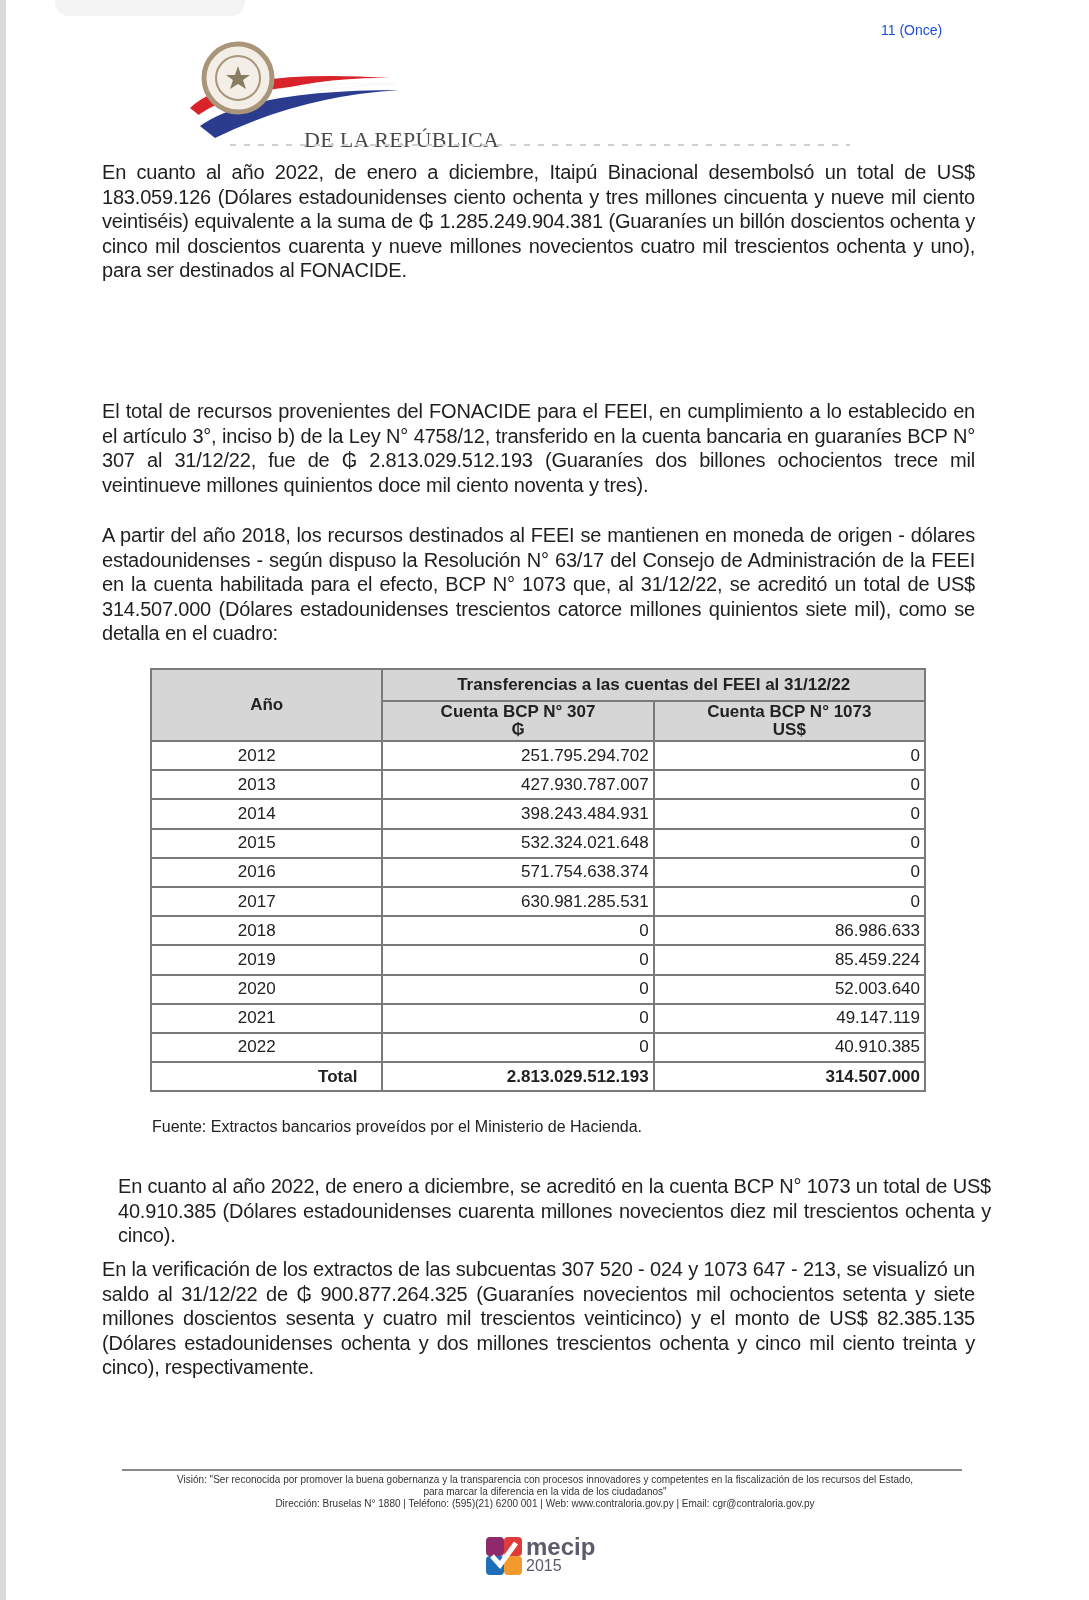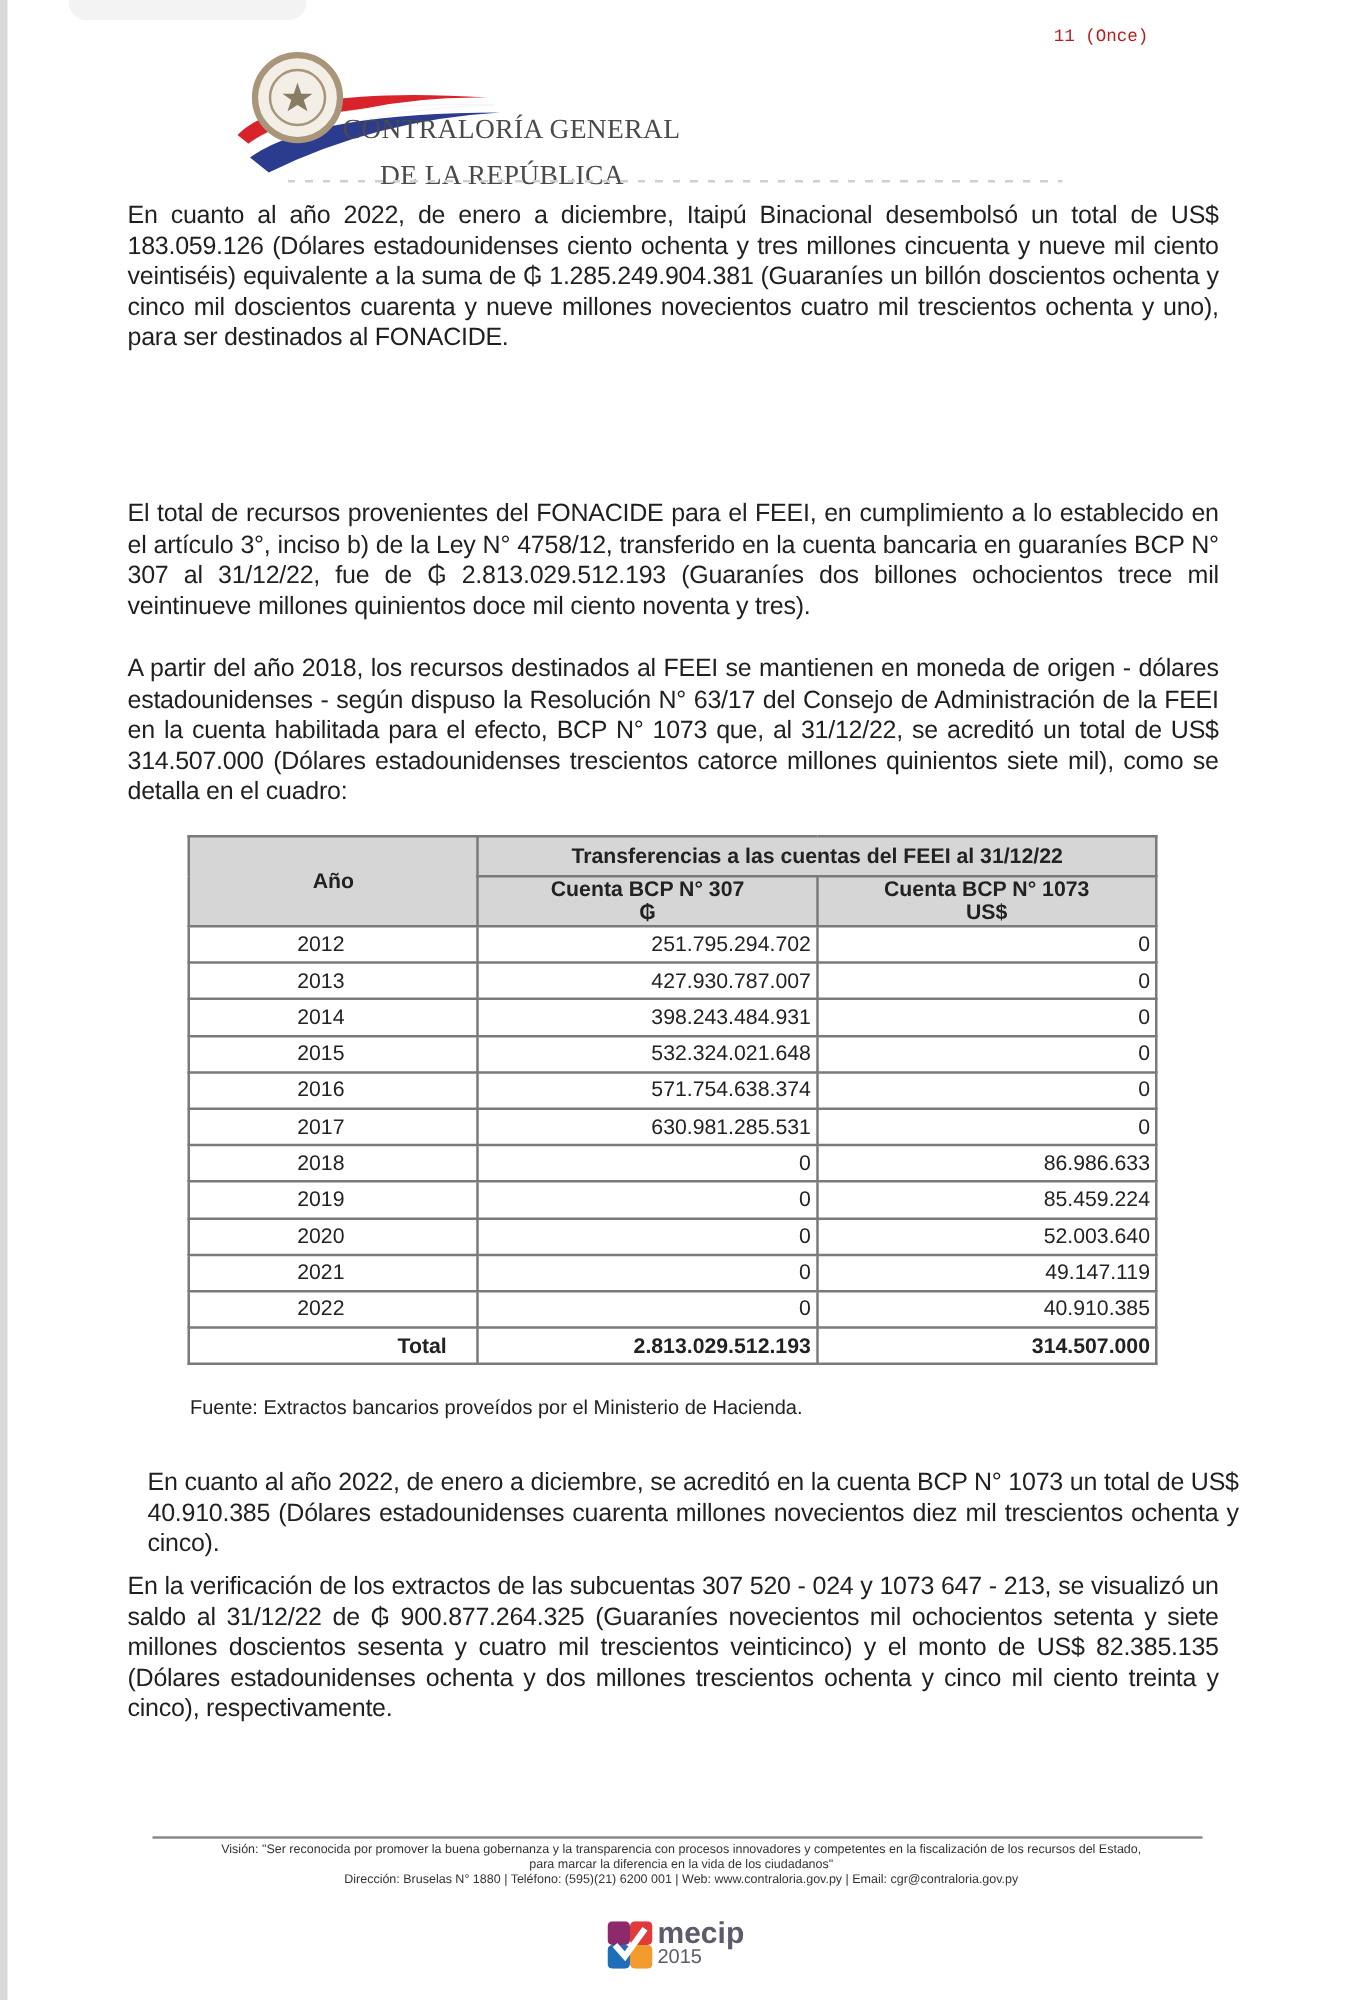--- a/index.html
+++ b/index.html
@@ -2,21 +2,21 @@
 <html><head>
 <meta charset="utf-8">
 <style>
   html, body { margin: 0; padding: 0; }
   body {
     width: 1089px; height: 1600px; background: #ffffff; position: relative; overflow: hidden;
     font-family: "Liberation Sans", sans-serif; color: #1e1e1e;
   }
   .left-edge { position: absolute; left: 0; top: 0; width: 6px; height: 1600px; background: #d9d9d9; }
   .top-tab { position: absolute; left: 55px; top: 0; width: 190px; height: 16px; background: #f3f3f3; border-radius: 0 0 14px 14px; }
-  .page-num { position: absolute; left: 843px; top: 22px; font-size: 14px; color: #b91c1c; font-family: Liberation Mono, monospace; }
+  .page-num { position: absolute; left: 881px; top: 22px; font-size: 14px; color: #1d4ed8; }
   .logo { position: absolute; left: 170px; top: 38px; width: 360px; height: 110px; }
   .logo-text1, .logo-text2 {
     position: absolute; font-family: "Liberation Serif", serif; color: #4a4a4a; letter-spacing: 0.3px; white-space: nowrap;
   }
   .logo-text1 { left: 104px; top: 52px; font-size: 22px; }
   .logo-text2 { left: 134px; top: 89px; font-size: 22px; }
   .faint-line { position: absolute; left: 230px; top: 144px; width: 620px; height: 2px;
     background: repeating-linear-gradient(90deg, #cfcfcf 0 6px, transparent 6px 14px); }
   .para {
     position: absolute; left: 102px; width: 873px; font-size: 20px; line-height: 24.6px;
@@ -57,21 +57,20 @@
 
 <div class="logo">
   <svg width="360" height="110" viewBox="0 0 360 110">
     <path d="M20 70 Q60 30 220 40 Q120 38 30 78 Z" fill="#d8232a"></path>
     <path d="M25 80 Q70 42 225 46 Q120 48 35 88 Z" fill="#ffffff" stroke="#eeeeee" stroke-width="0.5"></path>
     <path d="M30 88 Q80 52 230 52 Q130 58 45 100 Z" fill="#2b3c8f"></path>
     <circle cx="68" cy="40" r="34" fill="#f3efe6" stroke="#a8957a" stroke-width="5"></circle>
     <circle cx="68" cy="40" r="22" fill="none" stroke="#a8957a" stroke-width="2"></circle>
     <polygon points="68,28 71,37 80,37 73,42 76,51 68,46 60,51 63,42 56,37 65,37" fill="#8a7b63"></polygon>
   </svg>
-  <div class="logo-text1">CONTRALORÍA GENERAL</div>
   <div class="logo-text2">DE LA REPÚBLICA</div>
 </div>
 <div class="faint-line"></div>
 
 <p class="para" style="top:160px;margin:0;">En cuanto al año 2022, de enero a diciembre, Itaipú Binacional desembolsó un total de US$ 183.059.126 (Dólares estadounidenses ciento ochenta y tres millones cincuenta y nueve mil ciento veintiséis) equivalente a la suma de ₲ 1.285.249.904.381 (Guaraníes un billón doscientos ochenta y cinco mil doscientos cuarenta y nueve millones novecientos cuatro mil trescientos ochenta y uno), para ser destinados al FONACIDE.</p>
 
 <div class="heading" style="top:326px;">
 </div>
 
 <p class="para" style="top:399px;margin:0;">El total de recursos provenientes del FONACIDE para el FEEI, en cumplimiento a lo establecido en el artículo 3°, inciso b) de la Ley N° 4758/12, transferido en la cuenta bancaria en guaraníes BCP N° 307 al 31/12/22, fue de ₲ 2.813.029.512.193 (Guaraníes dos billones ochocientos trece mil veintinueve millones quinientos doce mil ciento noventa y tres).</p>

